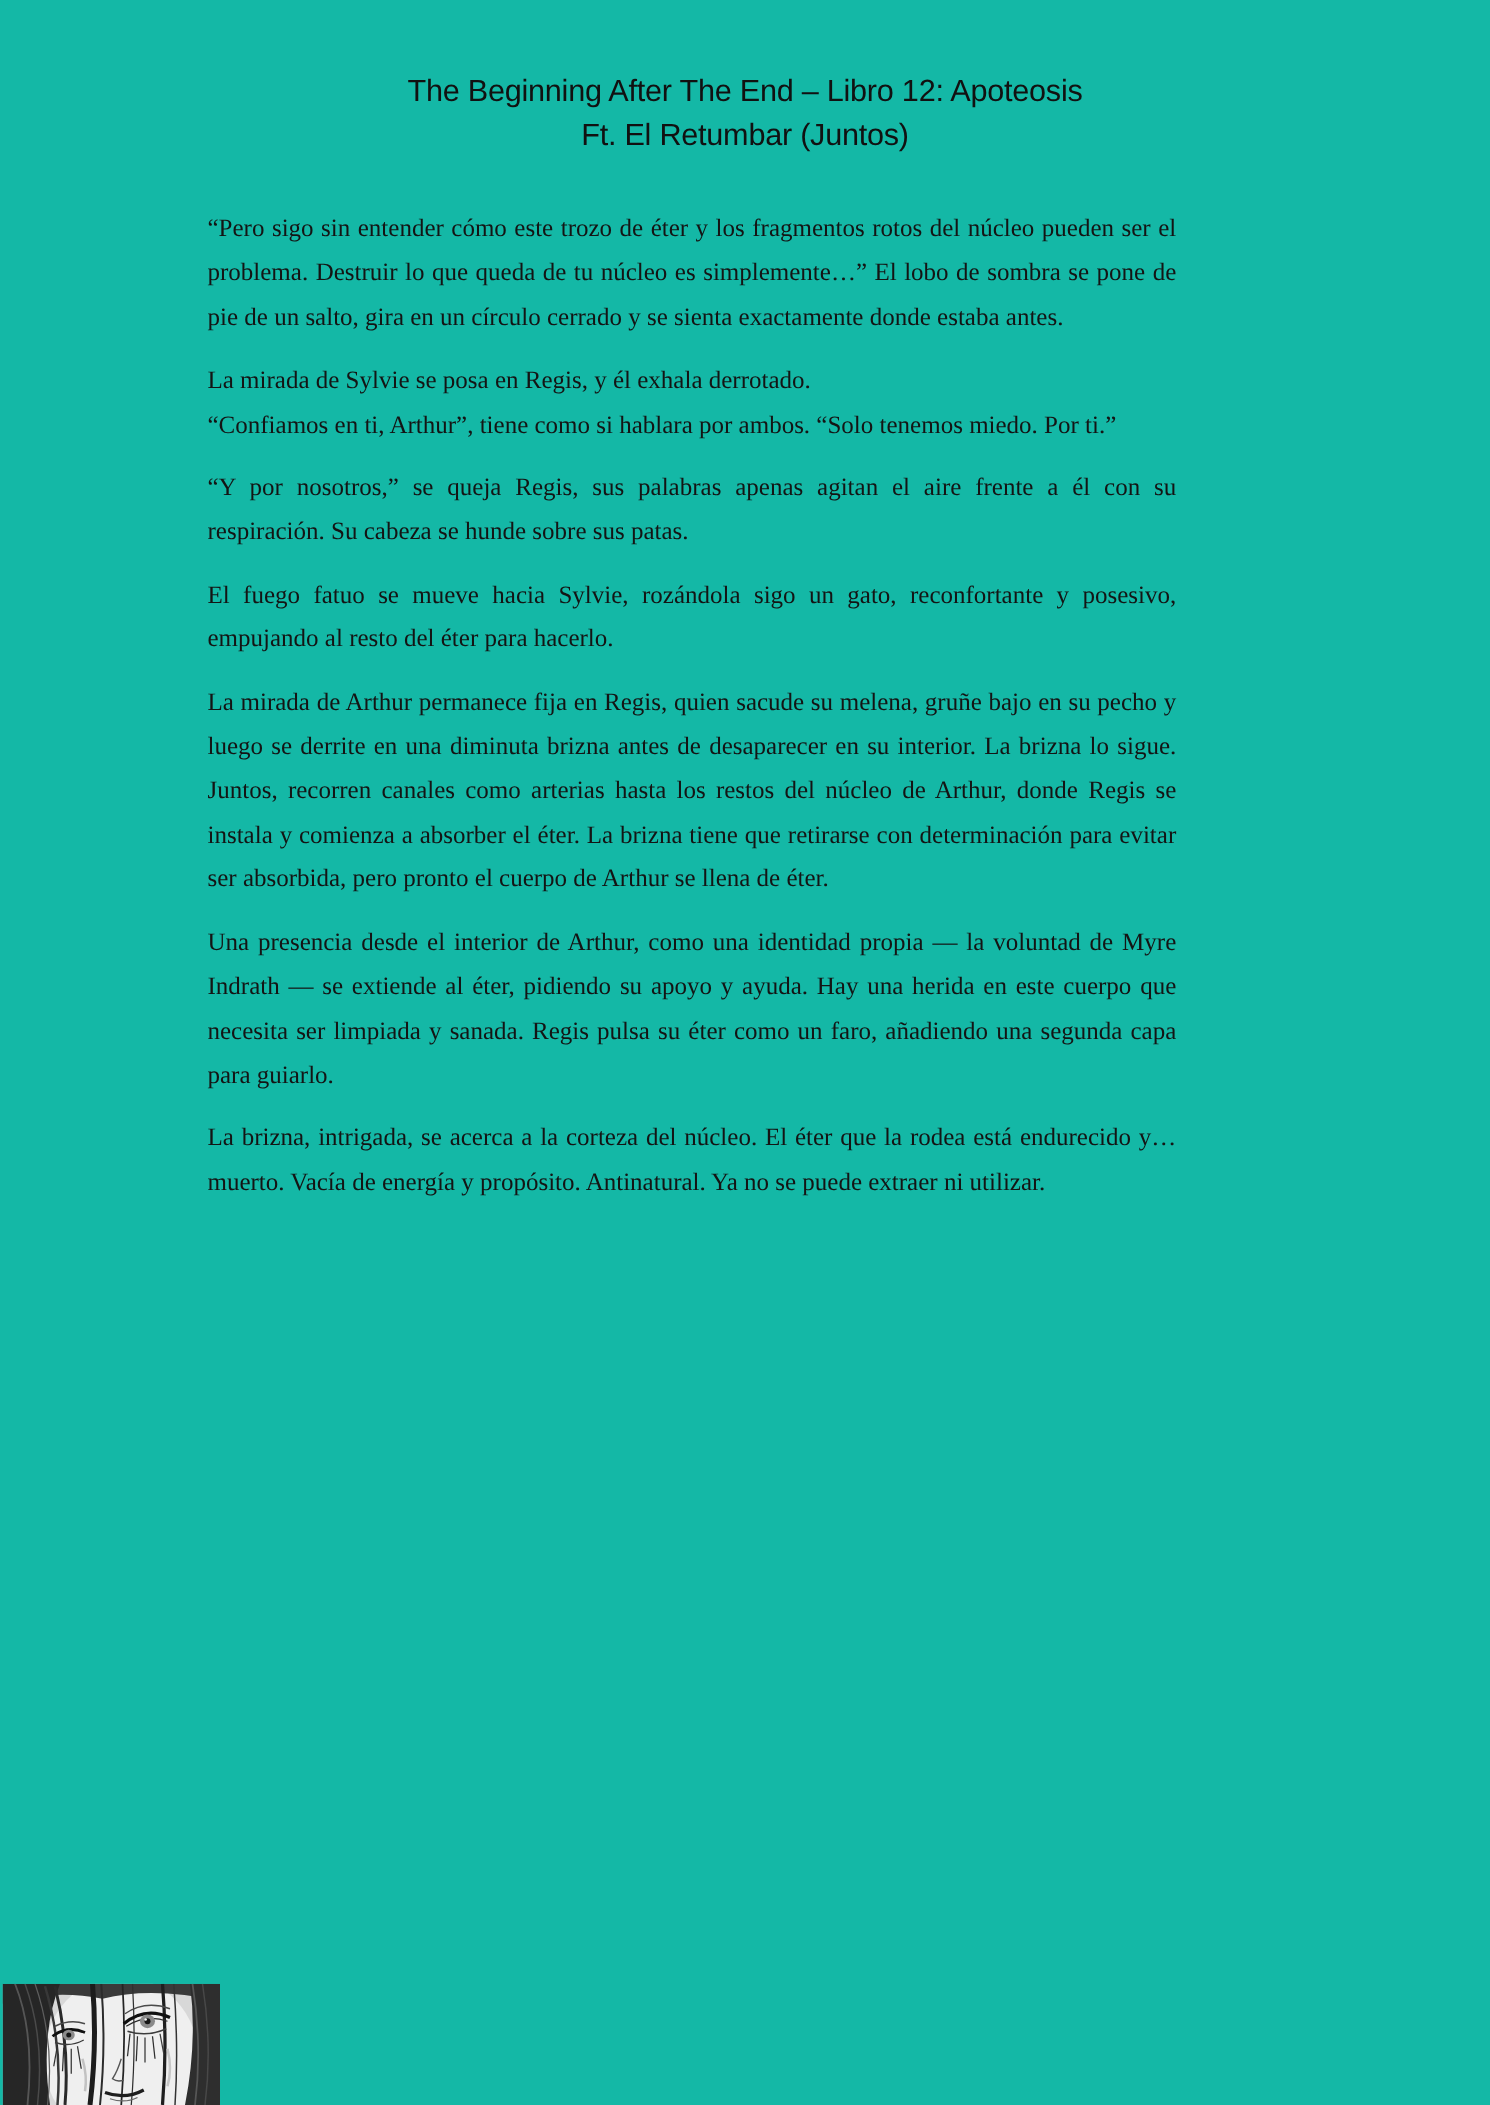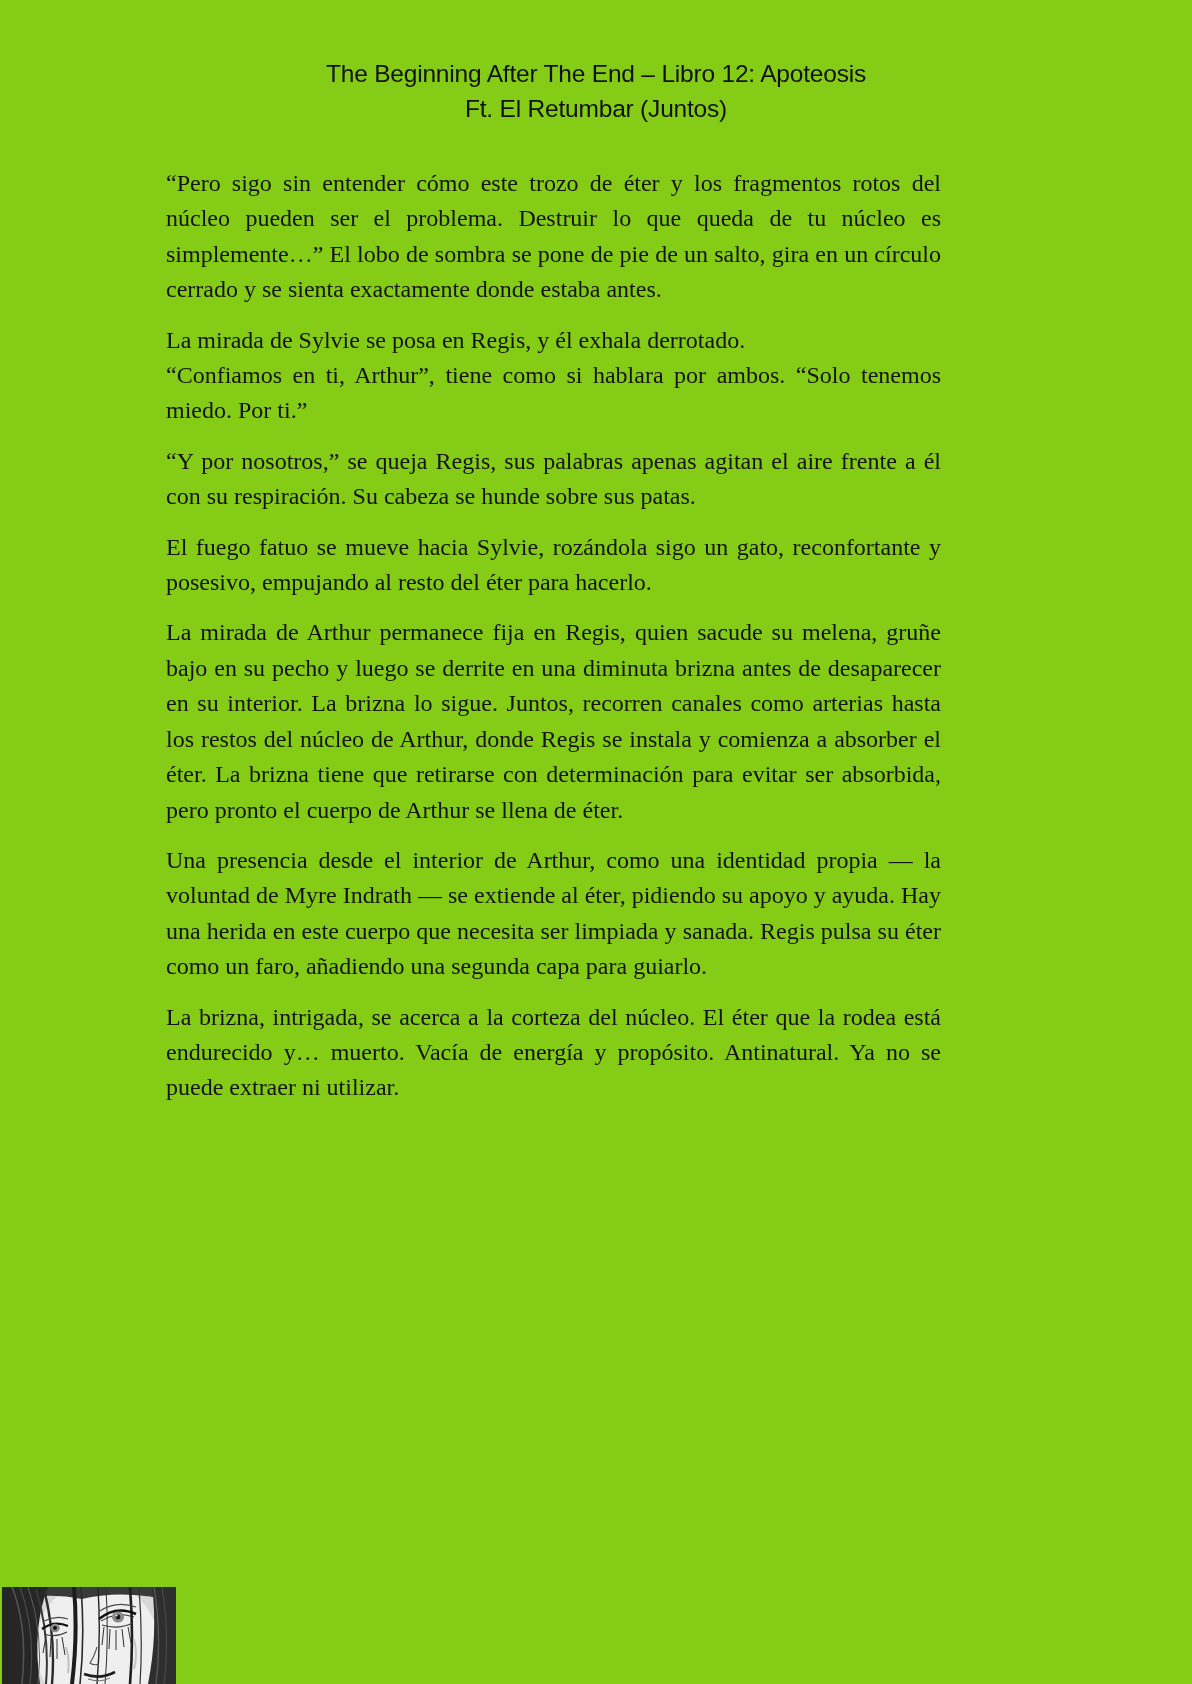--- a/index.html
+++ b/index.html
@@ -1,38 +1,38 @@
 <!DOCTYPE html>
 <html><head>
 <meta charset="utf-8">
 <style>
   html, body { margin: 0; padding: 0; background: #ffffff; }
   .page {
     position: relative;
     width: 1192px;
     height: 1684px;
-    background: #84cc16;
+    background: #14b8a6;
     overflow: hidden;
     color: #141414;
   }
   .doc-header {
     padding-top: 56px;
     text-align: center;
     font-family: "Liberation Sans", sans-serif;
     font-size: 24.5px;
     line-height: 35px;
     color: #111111;
     letter-spacing: -0.2px;
   }
   .doc-body {
     margin-top: 40px;
     margin-left: 166px;
     width: 775px;
     font-family: "Liberation Serif", "DejaVu Serif", serif;
-    font-size: 24px;
+    font-size: 20px;
     line-height: 35.4px;
     color: #141414;
     text-align: justify;
   }
   .doc-body p {
     margin: 0;
     text-align: justify;
   }
   .doc-body p.gap {
     margin-top: 15px;

